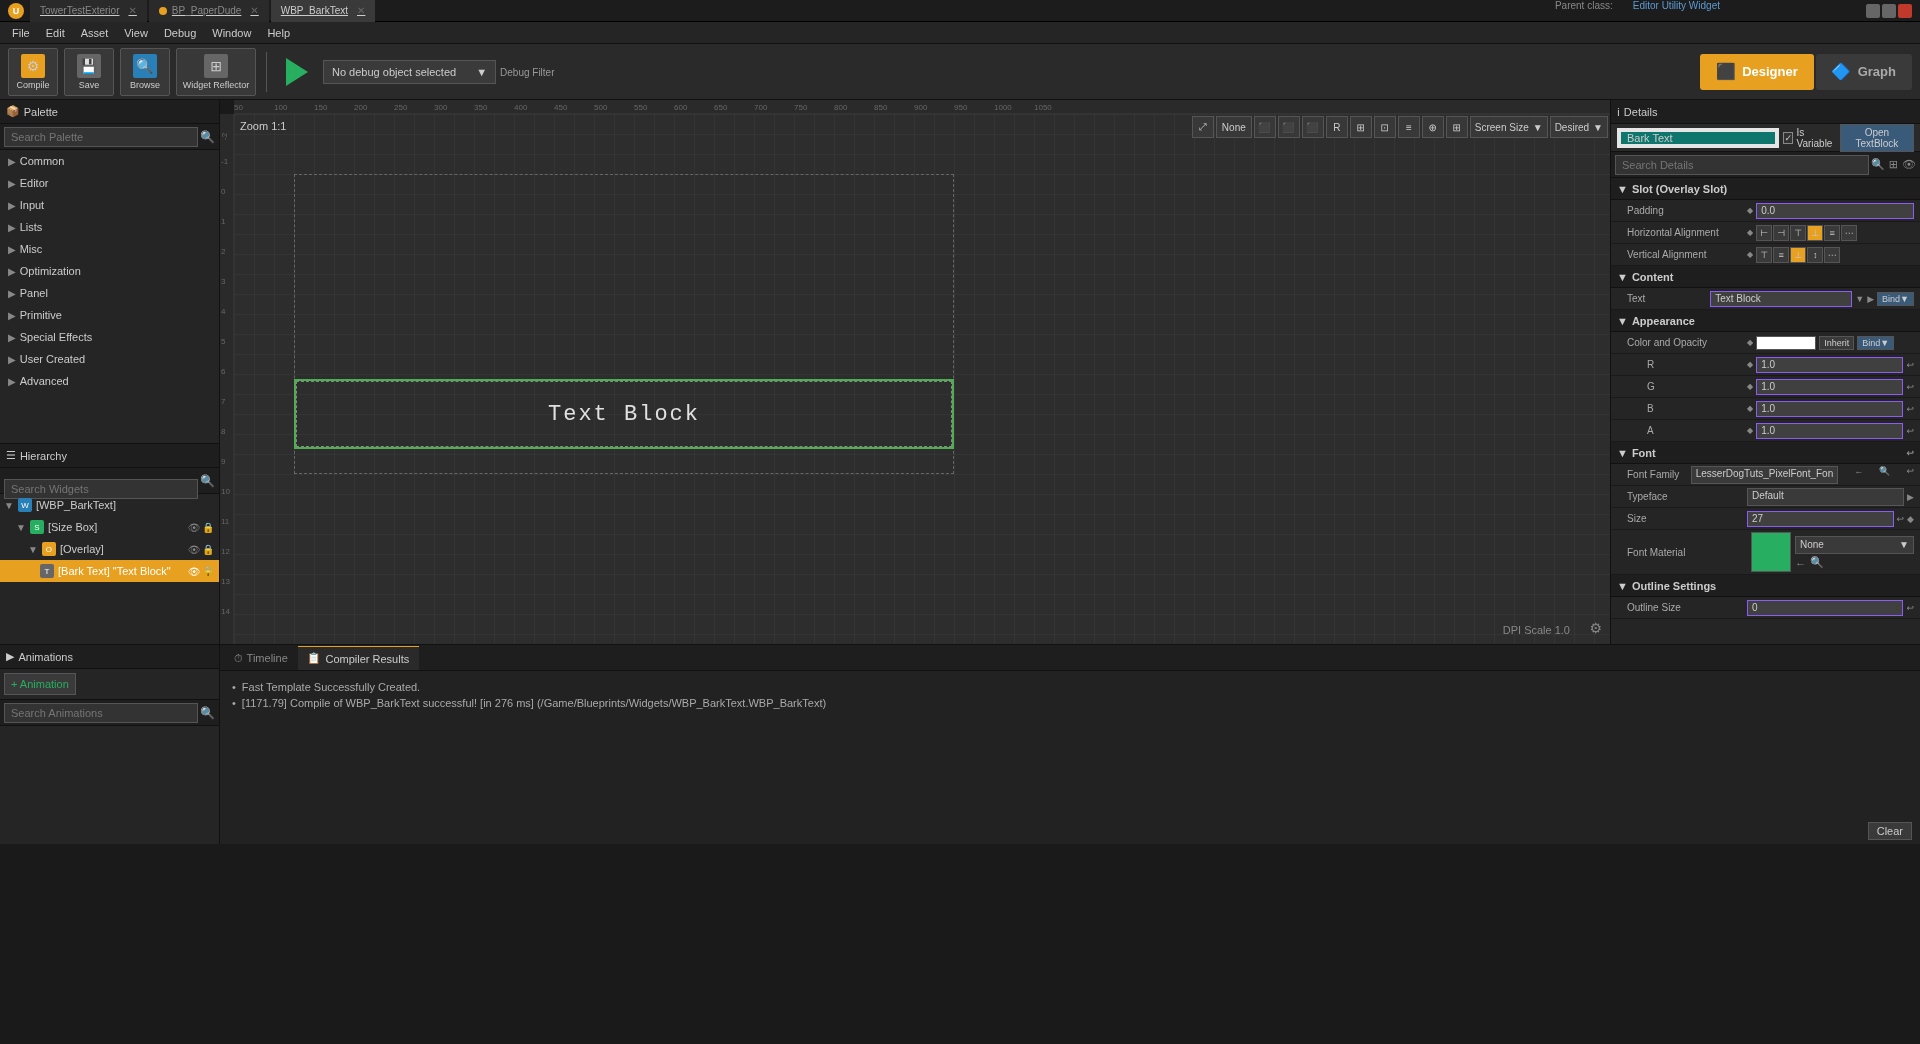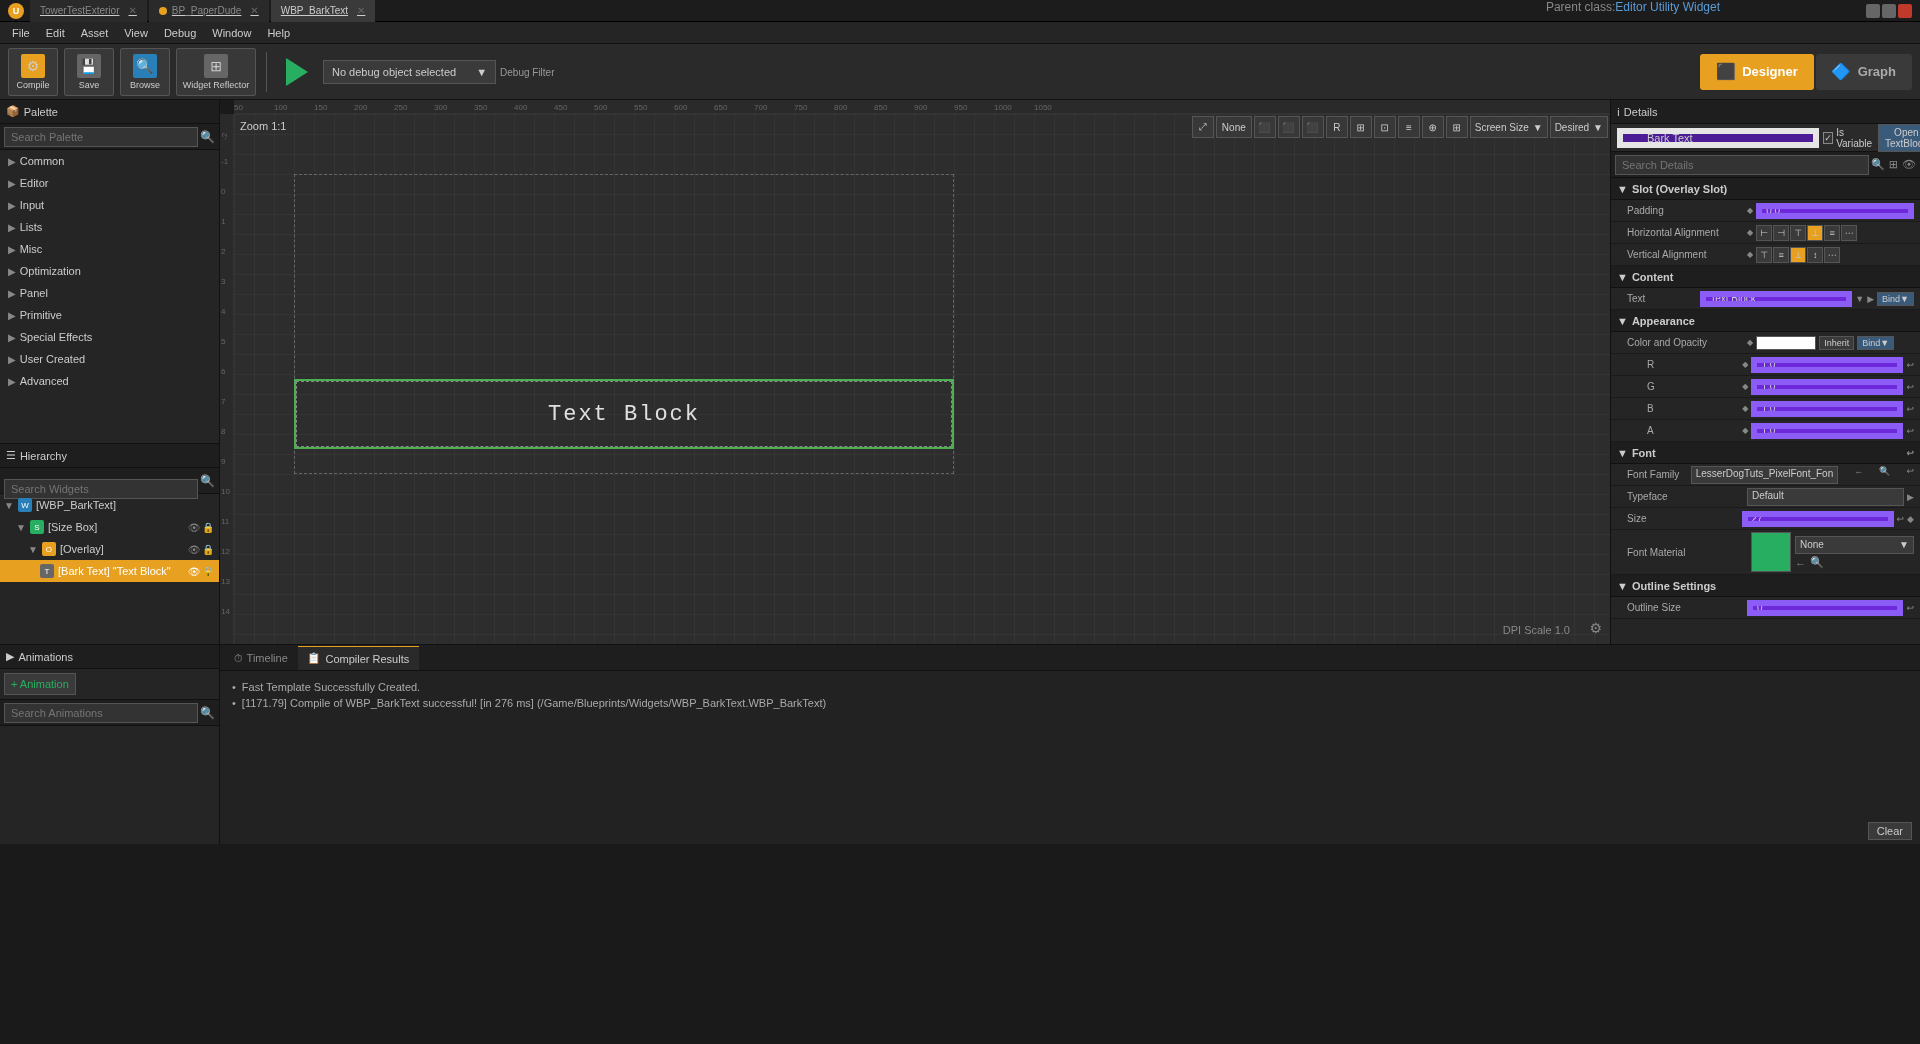--- a/index.html
+++ b/index.html
@@ -59,32 +59,32 @@
     .zoom-label { position: absolute; top: 20px; left: 20px; color: #ccc; font-size: 11px; z-index: 10; }
     .canvas-toolbar { position: absolute; top: 2px; right: 2px; display: flex; gap: 2px; align-items: center; }
     .ctb-btn { width: 22px; height: 22px; background: #383838; border: 1px solid #555; display: flex; align-items: center; justify-content: center; font-size: 10px; cursor: pointer; color: #ccc; }
     .screen-size-dropdown { height: 22px; background: #383838; border: 1px solid #555; color: #ccc; font-size: 10px; padding: 0 4px; cursor: pointer; display: flex; align-items: center; gap: 4px; }
     .dpi-label { position: absolute; bottom: 8px; right: 40px; font-size: 11px; color: #888; }
 
     
     #right-panel { width: 310px; background: #252525; border-left: 1px solid #111; display: flex; flex-direction: column; overflow-y: auto; }
     .details-header { height: 24px; background: #1e1e1e; display: flex; align-items: center; padding: 0 6px; gap: 4px; border-bottom: 1px solid #111; font-size: 11px; }
     .details-name-row { height: 28px; display: flex; align-items: center; padding: 0 6px; gap: 4px; border-bottom: 1px solid #111; background: #2a2a2a; }
-    .details-name-input { background: #4c1d95; border: 6px solid #e5e5e5; color: #ccc; padding: 2px 24px; font-size: 11px; height: 20px; flex: 1; }
+    .details-name-input { background: #0f766e; border: 4px solid #e5e5e5; color: #ccc; padding: 2px 6px; font-size: 11px; height: 20px; flex: 1; }
     .is-variable { display: flex; align-items: center; gap: 3px; font-size: 10px; }
     .checkbox { width: 12px; height: 12px; border: 1px solid #888; background: #333; display: flex; align-items: center; justify-content: center; cursor: pointer; }
     .checkbox.checked::after { content: '✓'; font-size: 9px; color: #ccc; }
     .open-textblock-btn { background: #3a5a7a; border: 1px solid #555; color: #ccc; padding: 2px 6px; font-size: 10px; cursor: pointer; }
     .details-search-row { height: 26px; display: flex; align-items: center; padding: 2px 4px; background: #1e1e1e; border-bottom: 1px solid #111; gap: 2px; }
     .details-search { flex: 1; background: #333; border: 1px solid #555; color: #ccc; padding: 2px 6px; font-size: 11px; height: 20px; }
     .section-header { height: 22px; background: #1e1e1e; display: flex; align-items: center; padding: 0 6px; font-size: 11px; font-weight: bold; border-bottom: 1px solid #111; cursor: pointer; gap: 4px; }
     .prop-row { height: 22px; display: flex; align-items: center; padding: 0 6px 0 16px; border-bottom: 1px solid #1a1a1a; }
     .prop-label { width: 120px; font-size: 10px; color: #aaa; }
     .prop-value { flex: 1; display: flex; align-items: center; gap: 3px; }
-    .prop-input { background: #6d28d9; border: 6px solid #8b5cf6; color: #ccc; padding: 1px 4px; font-size: 10px; height: 16px; flex: 1; }
+    .prop-input { background: #404040; border: 1px solid #8b5cf6; color: #ccc; padding: 1px 4px; font-size: 10px; height: 16px; flex: 1; }
     .prop-pin { color: #888; font-size: 8px; cursor: pointer; }
     .align-buttons { display: flex; gap: 1px; }
     .align-btn { width: 16px; height: 16px; background: #3a3a3a; border: 1px solid #555; cursor: pointer; display: flex; align-items: center; justify-content: center; font-size: 9px; color: #ccc; }
     .align-btn.active { background: #e8a020; }
     .color-swatch { width: 60px; height: 14px; background: #ffffff; border: 1px solid #555; cursor: pointer; }
     .inherit-btn { background: #3a3a3a; border: 1px solid #555; color: #ccc; padding: 1px 4px; font-size: 9px; cursor: pointer; }
     .font-family-row { height: 22px; display: flex; align-items: center; padding: 0 6px 0 16px; border-bottom: 1px solid #1a1a1a; gap: 4px; }
     .font-dropdown { background: #3a3a3a; border: 1px solid #555; color: #ccc; padding: 1px 4px; font-size: 10px; height: 18px; flex: 1; cursor: pointer; }
     .font-material-row { display: flex; align-items: center; padding: 2px 6px 2px 16px; border-bottom: 1px solid #1a1a1a; gap: 4px; }
 
@@ -113,21 +113,21 @@
     .tl-tab.inactive { color: #888; }
     .timeline-content { flex: 1; padding: 8px; overflow-y: auto; }
     .compiler-msg { padding: 2px 4px; font-size: 11px; color: #ccc; display: flex; gap: 6px; align-items: flex-start; }
     .compiler-bullet { color: #aaa; }
     .compiler-text { color: #aaa; }
     .clear-btn { position: absolute; bottom: 4px; right: 8px; background: #3a3a3a; border: 1px solid #555; color: #ccc; padding: 2px 8px; font-size: 11px; cursor: pointer; }
 
     
     .canvas-bg { position: absolute; top: 0; left: 0; right: 0; bottom: 0; background-image: linear-gradient(rgba(255,255,255,0.03) 1px, transparent 1px), linear-gradient(90deg, rgba(255,255,255,0.03) 1px, transparent 1px); background-size: 20px 20px; }
 
-    .parent-class-label { position: absolute; top: 0; right: 200px; font-size: 12px; color: #888; display: flex; align-items: center; gap: 0; }
+    .parent-class-label { position: absolute; top: 0; right: 200px; font-size: 10px; color: #888; display: flex; align-items: center; gap: 20px; }
     .parent-class-value { color: #5b9bd5; cursor: pointer; }
   </style>
 </head>
 <body>
 
 <div id="titlebar">
   <div class="logo">U</div>
   <div class="tab-bar">
     <div class="tab inactive">
       <span>TowerTestExterior</span>

